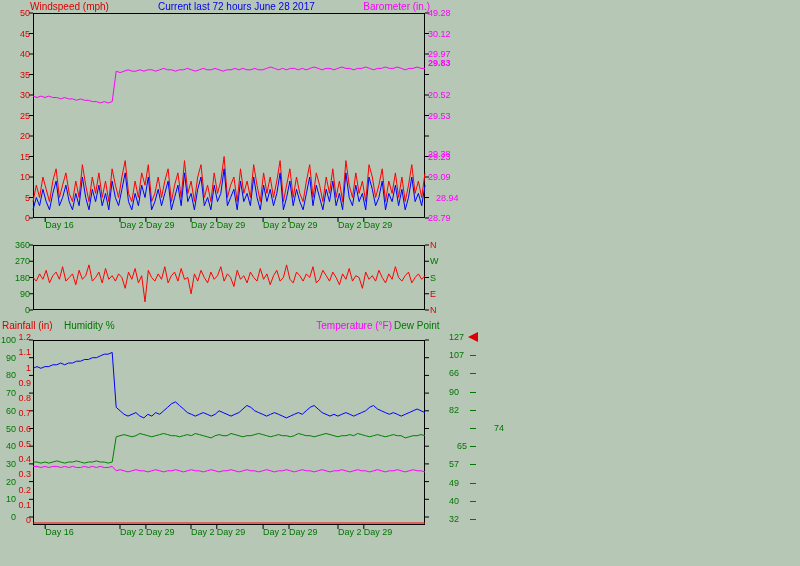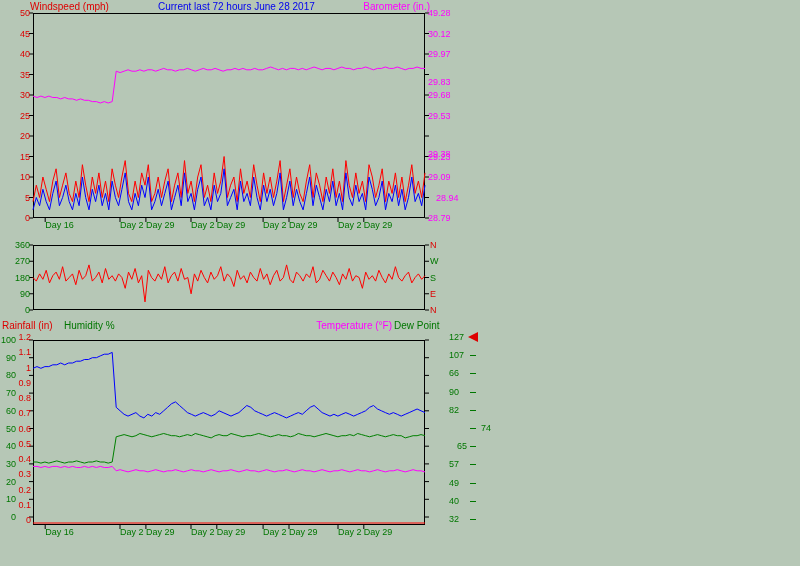--- a/index.html
+++ b/index.html
@@ -73,22 +73,22 @@
       <span class="tick-label c-red" style="top: 131px; left: 0px; width: 30px; text-align: right;">20</span>
       <span class="tick-label c-red" style="top: 151.5px; left: 0px; width: 30px; text-align: right;">15</span>
       <span class="tick-label c-red" style="top: 172px; left: 0px; width: 30px; text-align: right;">10</span>
       <span class="tick-label c-red" style="top: 192.5px; left: 0px; width: 30px; text-align: right;">5</span>
       <span class="tick-label c-red" style="top: 213px; left: 0px; width: 30px; text-align: right;">0</span>
     </div>
   <div id="baroR">
       <span class="tick-label c-magenta" style="top: 8px; left: 428px;">49.28</span>
       <span class="tick-label c-magenta" style="top: 28.5px; left: 428px;">30.12</span>
       <span class="tick-label c-magenta" style="top: 49px; left: 428px;">29.97</span>
-      <span class="tick-label c-magenta" style="top: 77px; left: 428px;">29.83</span>
-      <span class="tick-label c-magenta" style="top: 90px; left: 428px;">29.68</span>
+      <span class="tick-label c-magenta" style="top: 58px; left: 428px; font-weight: bold;">29.83</span>
+      <span class="tick-label c-magenta" style="top: 90px; left: 428px;">20.52</span>
       <span class="tick-label c-magenta" style="top: 110.5px; left: 428px;">29.53</span>
       <span class="tick-label c-magenta" style="top: 127px; left: 428px; margin-top: 22px;">29.38</span>
       <span class="tick-label c-magenta" style="top: 151.5px; left: 428px;">29.23</span>
       <span class="tick-label c-magenta" style="top: 172px; left: 428px;">29.09</span>
       <span class="tick-label c-magenta" style="top: 192.5px; left: 436px;">28.94</span>
       <span class="tick-label c-magenta" style="top: 213px; left: 428px;">28.79</span>
     </div>
   <div id="days1">
       <span class="tick-label c-green" style="left: 45.152px; top: 220px;">Day 16</span>
       <span class="tick-label c-green" style="left: 120.024px; top: 220px;">Day 2</span>
@@ -200,21 +200,21 @@
       <span class="tick-label c-red" style="top: 484.5px; left: 14px; width: 17px; text-align: right;">0.2</span>
       <span class="tick-label c-red" style="top: 499.75px; left: 14px; width: 17px; text-align: right;">0.1</span>
       <span class="tick-label c-red" style="top: 515px; left: 14px; width: 17px; text-align: right;">0</span>
     </div>
   <div id="tempR">
       <span class="tick-label c-green" style="top: 332px; left: 449px;">127</span>
       <span class="tick-label c-green" style="top: 350.2px; left: 449px;">107</span>
       <span class="tick-label c-green" style="top: 368.4px; left: 449px;">66</span>
       <span class="tick-label c-green" style="top: 386.6px; left: 449px;">90</span>
       <span class="tick-label c-green" style="top: 404.8px; left: 449px;">82</span>
-      <span class="tick-label c-green" style="top: 423px; left: 449px; margin-left: 32px;">74</span>
+      <span class="tick-label c-green" style="top: 423px; left: 462px; margin-left: 32px;">74</span>
       <span class="tick-label c-green" style="top: 441.2px; left: 449px; margin-left: 8px;">65</span>
       <span class="tick-label c-green" style="top: 459.4px; left: 449px;">57</span>
       <span class="tick-label c-green" style="top: 477.6px; left: 449px;">49</span>
       <span class="tick-label c-green" style="top: 495.8px; left: 449px;">40</span>
       <span class="tick-label c-green" style="top: 514px; left: 449px;">32</span>
     </div>
   <div id="tempTicks">
       <div class="temp-dash" style="left: 470px; top: 337px;"></div>
       <div class="temp-dash" style="left: 470px; top: 355.2px;"></div>
       <div class="temp-dash" style="left: 470px; top: 373.4px;"></div>

